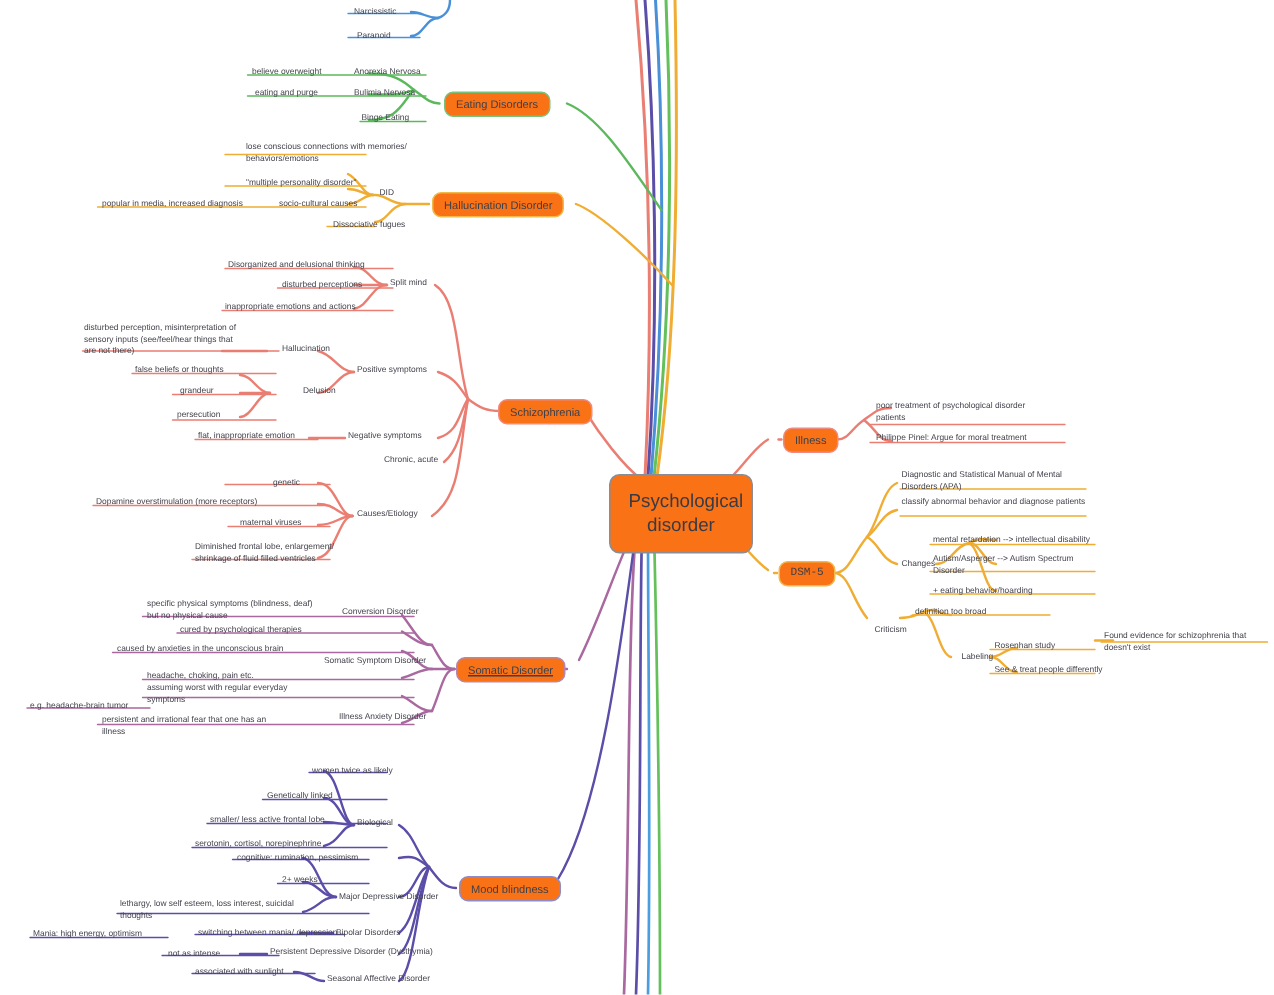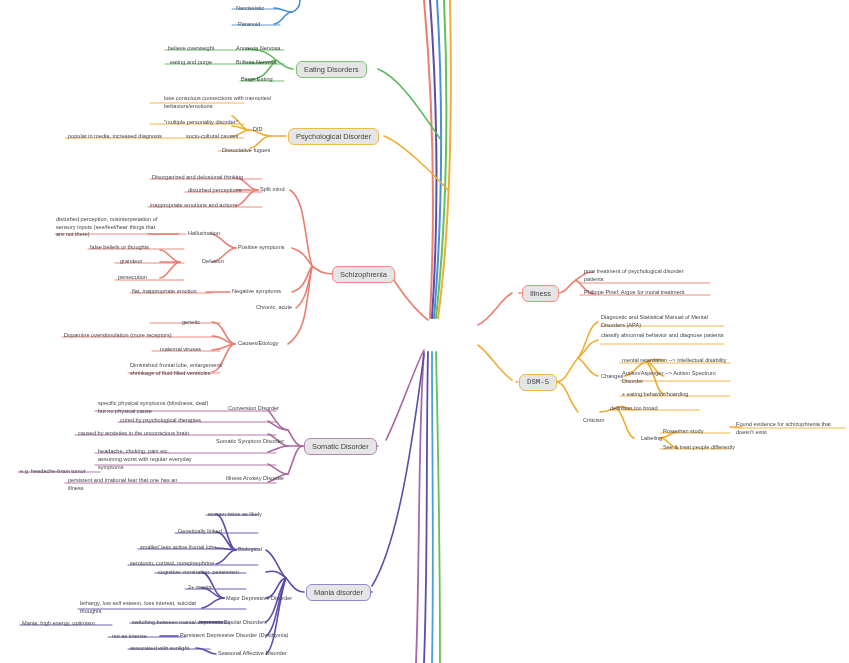--- a/index.html
+++ b/index.html
@@ -2,32 +2,32 @@
 <html><head>
 <meta charset="utf-8">
 <style>
   html,body{margin:0;padding:0;background:#ffffff;}
   body{width:849px;height:663px;overflow:hidden;
        font-family:"Liberation Sans","DejaVu Sans",sans-serif;color:#3b3b44;}
   #stage{position:relative;width:849px;height:663px;}
   svg#wires{position:absolute;left:0;top:0;width:849px;height:663px;pointer-events:none;}
 
   .node{position:absolute;box-sizing:border-box;border-radius:6px;border:1px solid #9aa0a6;
-        background:#e5e5e5;padding:3px 7px;font-size:9.5px;line-height:1.25;white-space:nowrap;}
+        background:#f97316;padding:3px 7px;font-size:9.5px;line-height:1.25;white-space:nowrap;}
   .central{border:1px solid #8c8c94;border-radius:7px;font-size:12.5px;color:#3a3a44;
            text-align:center;white-space:normal;padding:9px 12px;line-height:1.3;}
 
   .lbl{position:absolute;font-size:5.6px;line-height:1.35;color:#44444e;white-space:nowrap;}
   .lbl.wrap{white-space:normal;}
 
   
   .c-red{border-color:#ef8a80;color:#3f3f48;}
   .c-green{border-color:#79c27a;color:#3f3f48;}
   .c-amber{border-color:#f0b94a;color:#3f3f48;}
-  .c-plum{border-color:#b487ae;color:#3f3f48;}
+  .c-plum{border-color:#b487ae;color:#3f3f48;text-decoration:underline;}
   .c-indigo{border-color:#8d8ccb;color:#3f3f48;}
 </style>
 </head>
 <body>
 
 <div id="stage">
 
   <svg id="wires" viewBox="0 0 849 663">
     <g fill="none" stroke-width="1.6" stroke-linecap="round">
 
@@ -197,32 +197,33 @@
 
       <path d="M660,438 C668,438 670,432 678,432" stroke="#f0ad33"></path>
       <path d="M660,438 C668,438 670,448 678,448" stroke="#f0ad33"></path>
       <path d="M660,433 L730,433" stroke="#f0ad33" stroke-width="0.9"></path>
       <path d="M660,449 L730,449" stroke="#f0ad33" stroke-width="0.9"></path>
       <path d="M730,427 C736,427 736,427 742,427" stroke="#f0ad33"></path>
       <path d="M734,428 L845,428" stroke="#f0ad33" stroke-width="0.9"></path>
     </g>
   </svg>
 
+  <div class="node central" style="left:406px;top:316px;width:96px;">Psychological disorder</div>
 
   <div class="lbl" style="left:236px;top:5px;">Narcissistic</div>
   <div class="lbl" style="left:238px;top:21px;">Paranoid</div>
 
   <div class="node c-green" style="left:296px;top:61px;font-size:7.4px;">Eating Disorders</div>
   <div class="lbl" style="left:236px;top:45px;">Anorexia Nervosa</div>
   <div class="lbl" style="left:236px;top:59px;">Bulimia Nervosa</div>
   <div class="lbl" style="left:241px;top:76px;">Binge Eating</div>
   <div class="lbl" style="left:168px;top:45px;">believe overweight</div>
   <div class="lbl" style="left:170px;top:59px;">eating and purge</div>
 
-  <div class="node c-amber" style="left:288px;top:128px;font-size:7.4px;">Psychological Disorder</div>
+  <div class="node c-amber" style="left:288px;top:128px;font-size:7.4px;">Hallucination Disorder</div>
   <div class="lbl" style="left:253px;top:126px;">DID</div>
   <div class="lbl" style="left:222px;top:147px;">Dissociative fugues</div>
   <div class="lbl wrap" style="left:164px;top:95px;width:120px;">lose conscious connections with memories/ behaviors/emotions</div>
   <div class="lbl" style="left:164px;top:119px;">"multiple personality disorder"</div>
   <div class="lbl" style="left:186px;top:133px;">socio-cultural causes</div>
   <div class="lbl" style="left:68px;top:133px;">popular in media, increased diagnosis</div>
 
   <div class="node c-red" style="left:332px;top:266px;font-size:7.4px;">Schizophrenia</div>
   <div class="lbl" style="left:260px;top:186px;">Split mind</div>
   <div class="lbl" style="left:238px;top:244px;">Positive symptoms</div>
@@ -252,21 +253,21 @@
   <div class="lbl" style="left:216px;top:438px;">Somatic Symptom Disorder</div>
   <div class="lbl" style="left:226px;top:475px;">Illness Anxiety Disorder</div>
   <div class="lbl wrap" style="left:98px;top:400px;width:116px;">specific physical symptoms (blindness, deaf) but no physical cause</div>
   <div class="lbl" style="left:120px;top:417px;">cured by psychological therapies</div>
   <div class="lbl" style="left:78px;top:430px;">caused by anxieties in the unconscious brain</div>
   <div class="lbl" style="left:98px;top:448px;">headache, choking, pain etc.</div>
   <div class="lbl wrap" style="left:98px;top:456px;width:108px;">assuming worst with regular everyday symptoms</div>
   <div class="lbl wrap" style="left:68px;top:477px;width:120px;">persistent and irrational fear that one has an illness</div>
   <div class="lbl" style="left:20px;top:468px;">e.g. headache-brain tumor</div>
 
-  <div class="node c-indigo" style="left:306px;top:584px;font-size:7.4px;">Mania disorder</div>
+  <div class="node c-indigo" style="left:306px;top:584px;font-size:7.4px;">Mood blindness</div>
   <div class="lbl" style="left:238px;top:546px;">Biological</div>
   <div class="lbl" style="left:226px;top:595px;">Major Depressive Disorder</div>
   <div class="lbl" style="left:224px;top:619px;">Bipolar Disorders</div>
   <div class="lbl" style="left:180px;top:632px;">Persistent Depressive Disorder (Dysthymia)</div>
   <div class="lbl" style="left:218px;top:650px;">Seasonal Affective Disorder</div>
 
   <div class="lbl" style="left:208px;top:511px;">women twice as likely</div>
   <div class="lbl" style="left:178px;top:528px;">Genetically linked</div>
   <div class="lbl" style="left:140px;top:544px;">smaller/ less active frontal lobe</div>
   <div class="lbl" style="left:130px;top:560px;">serotonin, cortisol, norepinephrine</div>

